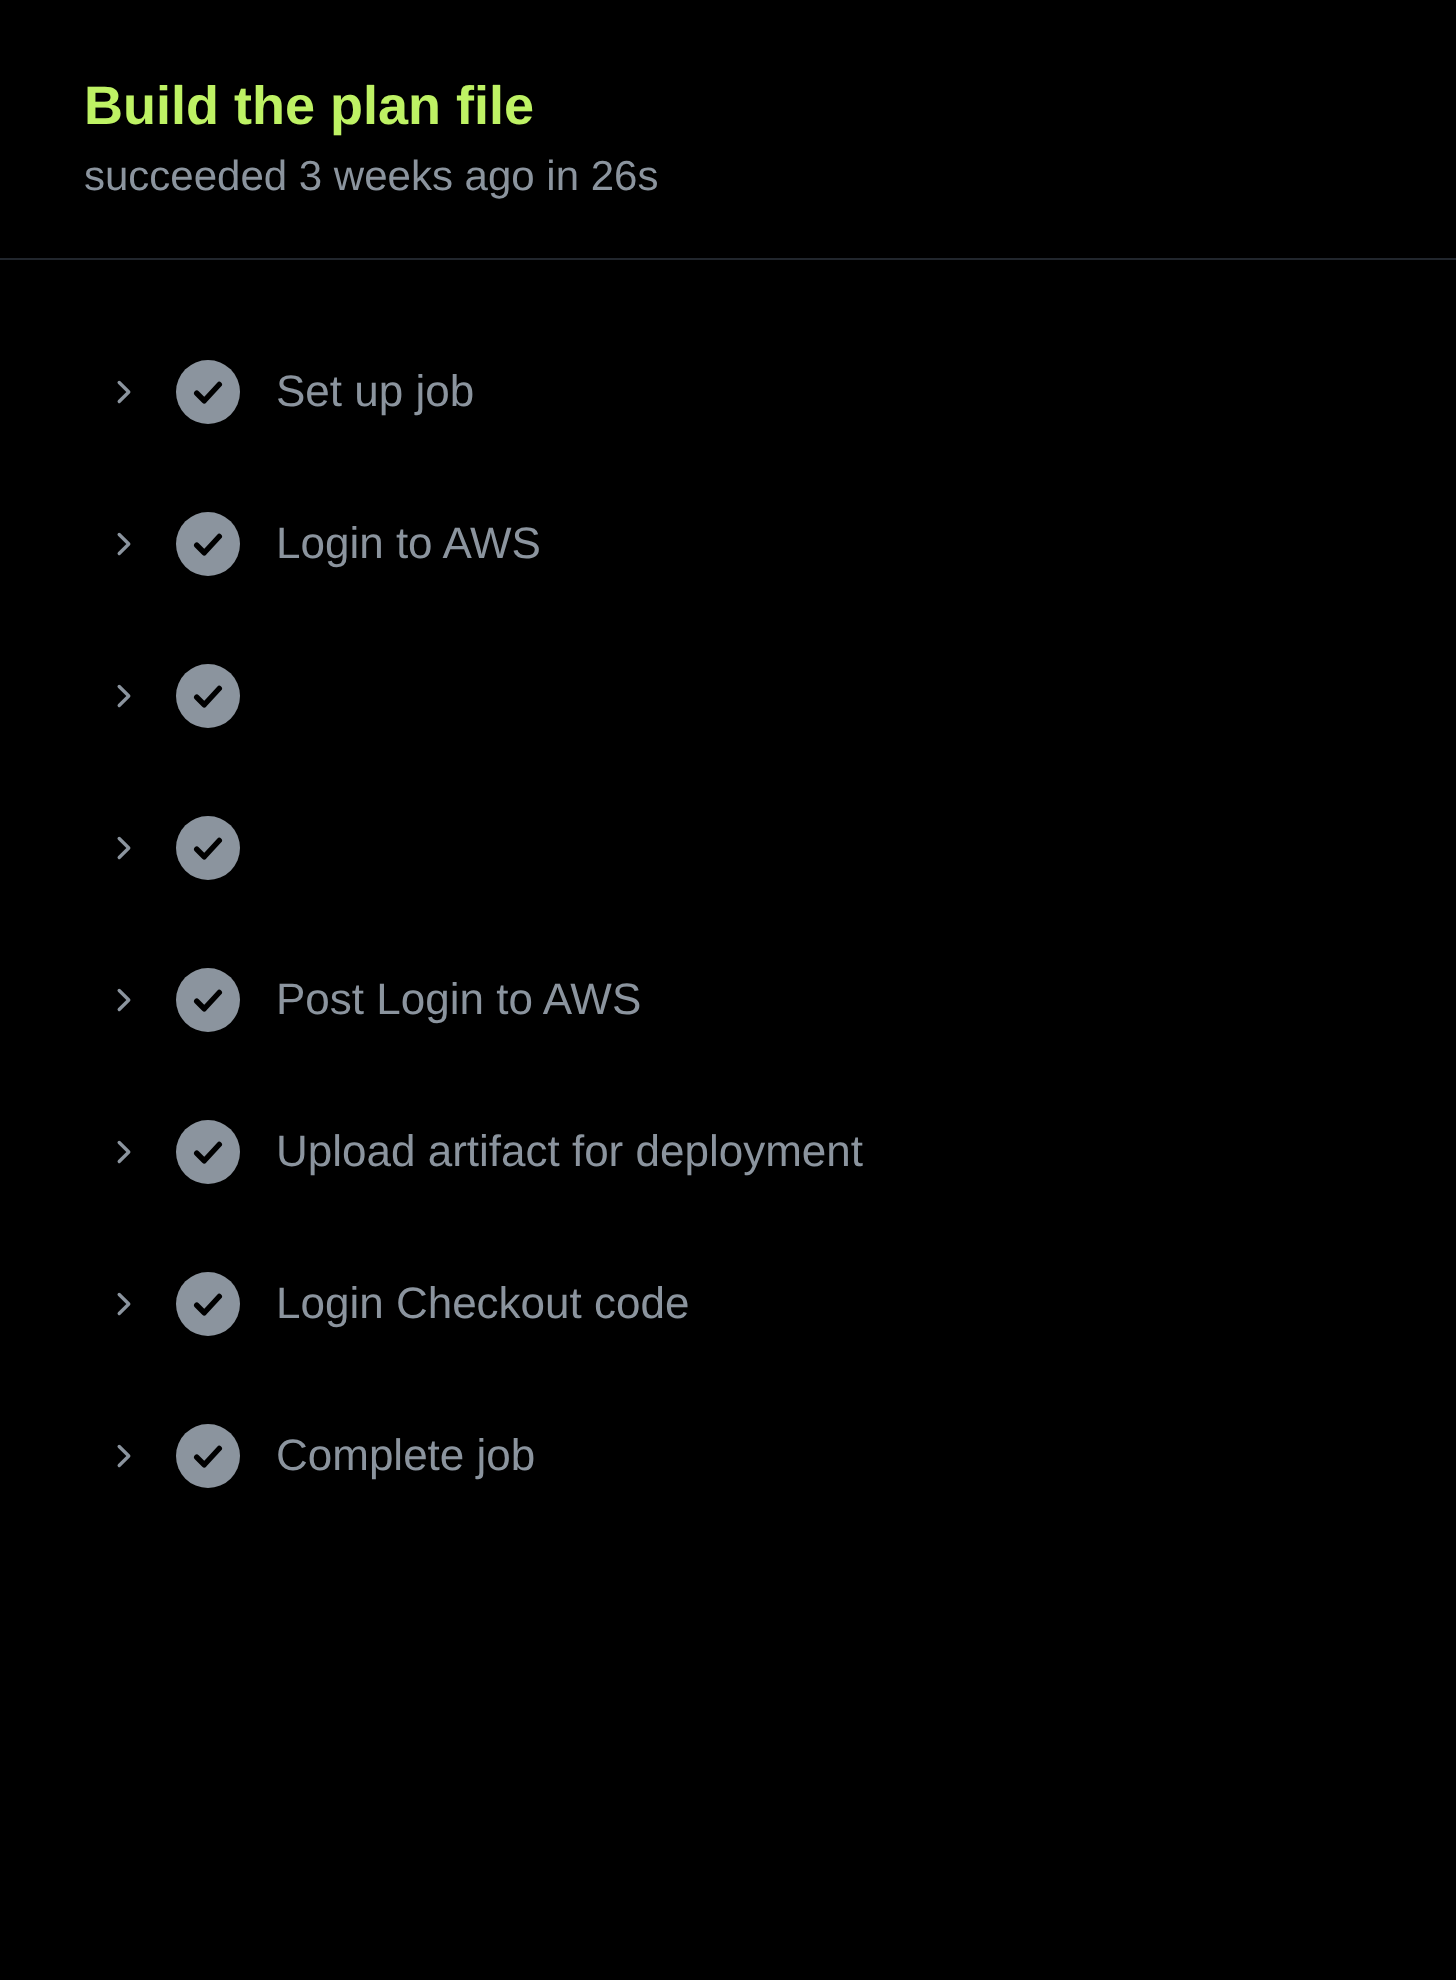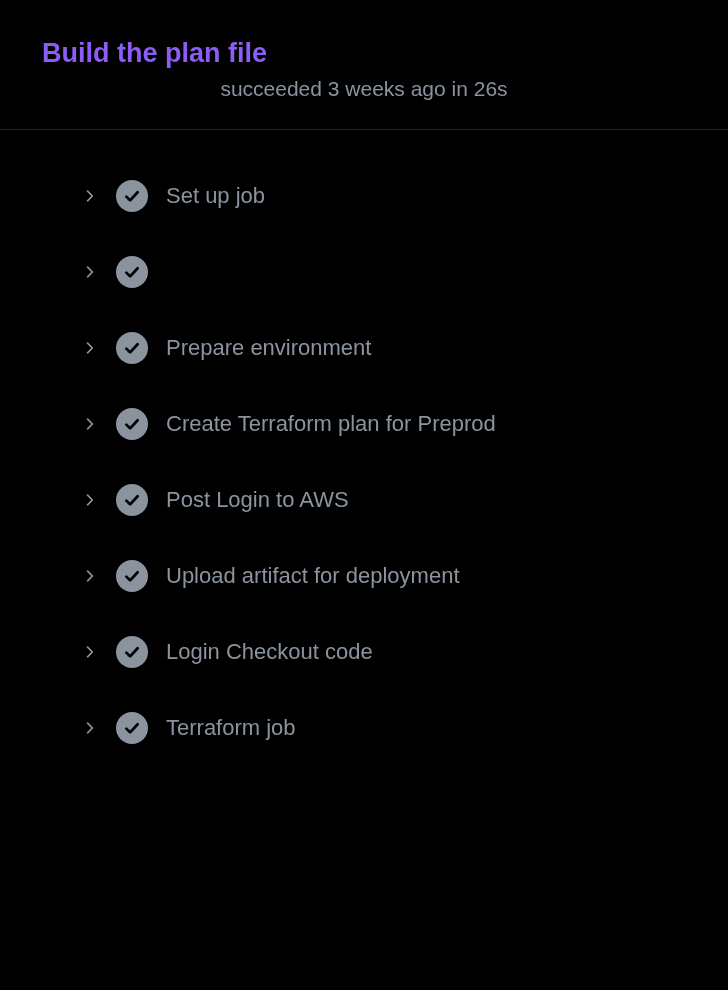--- a/index.html
+++ b/index.html
@@ -8,35 +8,33 @@
       color: #c9d1d9;
       font-family: -apple-system, BlinkMacSystemFont, "Segoe UI", Helvetica, Arial, sans-serif;
       width: 728px;
       height: 990px;
     }
     .header {
       padding: 36px 42px 28px 42px;
       border-bottom: 1px solid #21262d;
     }
     .title {
-      color: #8b5cf6;
+      color: #bef264;
       font-size: 27px;
       font-weight: 600;
       line-height: 1.3;
     }
     .subtitle {
       color: #8b949e;
       font-size: 21px;
       font-weight: 400;
       margin-top: 6px;
-      text-align: center;
     }
     .steps {
       padding: 28px 42px 0 42px;
-      margin-left: 28px;
     }
     .step {
       display: flex;
       align-items: center;
       gap: 18px;
       padding: 22px 10px;
       cursor: pointer;
     }
     .chevron {
       width: 18px;
@@ -83,20 +81,33 @@
     </span>
     <span class="check-badge">
       <svg viewBox="0 0 16 16" fill="none" stroke="currentColor" stroke-width="2.2" stroke-linecap="round" stroke-linejoin="round">
           <path d="M3.5 8.5 L6.5 11.5 L12.5 5"></path>
         </svg>
     </span>
     <span class="step-label">Set up job</span>
   </div>
 
 
+  <div class="step">
+    <span class="chevron">
+      <svg viewBox="0 0 16 16" fill="currentColor">
+          <path d="M6.22 3.22a.75.75 0 0 1 1.06 0l4.25 4.25a.75.75 0 0 1 0 1.06l-4.25 4.25a.75.75 0 0 1-1.06-1.06L9.94 8 6.22 4.28a.75.75 0 0 1 0-1.06Z"></path>
+        </svg>
+    </span>
+    <span class="check-badge">
+      <svg viewBox="0 0 16 16" fill="none" stroke="currentColor" stroke-width="2.2" stroke-linecap="round" stroke-linejoin="round">
+          <path d="M3.5 8.5 L6.5 11.5 L12.5 5"></path>
+        </svg>
+    </span>
+    <span class="step-label">Login to AWS</span>
+  </div>
 
   <div class="step">
     <span class="chevron">
       <svg viewBox="0 0 16 16" fill="currentColor">
           <path d="M6.22 3.22a.75.75 0 0 1 1.06 0l4.25 4.25a.75.75 0 0 1 0 1.06l-4.25 4.25a.75.75 0 0 1-1.06-1.06L9.94 8 6.22 4.28a.75.75 0 0 1 0-1.06Z"></path>
         </svg>
     </span>
     <span class="check-badge">
       <svg viewBox="0 0 16 16" fill="none" stroke="currentColor" stroke-width="2.2" stroke-linecap="round" stroke-linejoin="round">
           <path d="M3.5 8.5 L6.5 11.5 L12.5 5"></path>
@@ -108,36 +119,22 @@
     <span class="chevron">
       <svg viewBox="0 0 16 16" fill="currentColor">
           <path d="M6.22 3.22a.75.75 0 0 1 1.06 0l4.25 4.25a.75.75 0 0 1 0 1.06l-4.25 4.25a.75.75 0 0 1-1.06-1.06L9.94 8 6.22 4.28a.75.75 0 0 1 0-1.06Z"></path>
         </svg>
     </span>
     <span class="check-badge">
       <svg viewBox="0 0 16 16" fill="none" stroke="currentColor" stroke-width="2.2" stroke-linecap="round" stroke-linejoin="round">
           <path d="M3.5 8.5 L6.5 11.5 L12.5 5"></path>
         </svg>
     </span>
-    <span class="step-label">Prepare environment</span>
   </div>
 
-  <div class="step">
-    <span class="chevron">
-      <svg viewBox="0 0 16 16" fill="currentColor">
-          <path d="M6.22 3.22a.75.75 0 0 1 1.06 0l4.25 4.25a.75.75 0 0 1 0 1.06l-4.25 4.25a.75.75 0 0 1-1.06-1.06L9.94 8 6.22 4.28a.75.75 0 0 1 0-1.06Z"></path>
-        </svg>
-    </span>
-    <span class="check-badge">
-      <svg viewBox="0 0 16 16" fill="none" stroke="currentColor" stroke-width="2.2" stroke-linecap="round" stroke-linejoin="round">
-          <path d="M3.5 8.5 L6.5 11.5 L12.5 5"></path>
-        </svg>
-    </span>
-    <span class="step-label">Create Terraform plan for Preprod</span>
-  </div>
 
   <div class="step">
     <span class="chevron">
       <svg viewBox="0 0 16 16" fill="currentColor">
           <path d="M6.22 3.22a.75.75 0 0 1 1.06 0l4.25 4.25a.75.75 0 0 1 0 1.06l-4.25 4.25a.75.75 0 0 1-1.06-1.06L9.94 8 6.22 4.28a.75.75 0 0 1 0-1.06Z"></path>
         </svg>
     </span>
     <span class="check-badge">
       <svg viewBox="0 0 16 16" fill="none" stroke="currentColor" stroke-width="2.2" stroke-linecap="round" stroke-linejoin="round">
           <path d="M3.5 8.5 L6.5 11.5 L12.5 5"></path>
@@ -178,16 +175,16 @@
     <span class="chevron">
       <svg viewBox="0 0 16 16" fill="currentColor">
           <path d="M6.22 3.22a.75.75 0 0 1 1.06 0l4.25 4.25a.75.75 0 0 1 0 1.06l-4.25 4.25a.75.75 0 0 1-1.06-1.06L9.94 8 6.22 4.28a.75.75 0 0 1 0-1.06Z"></path>
         </svg>
     </span>
     <span class="check-badge">
       <svg viewBox="0 0 16 16" fill="none" stroke="currentColor" stroke-width="2.2" stroke-linecap="round" stroke-linejoin="round">
           <path d="M3.5 8.5 L6.5 11.5 L12.5 5"></path>
         </svg>
     </span>
-    <span class="step-label">Terraform job</span>
+    <span class="step-label">Complete job</span>
   </div>
 
 </div>
 
 </body></html>

